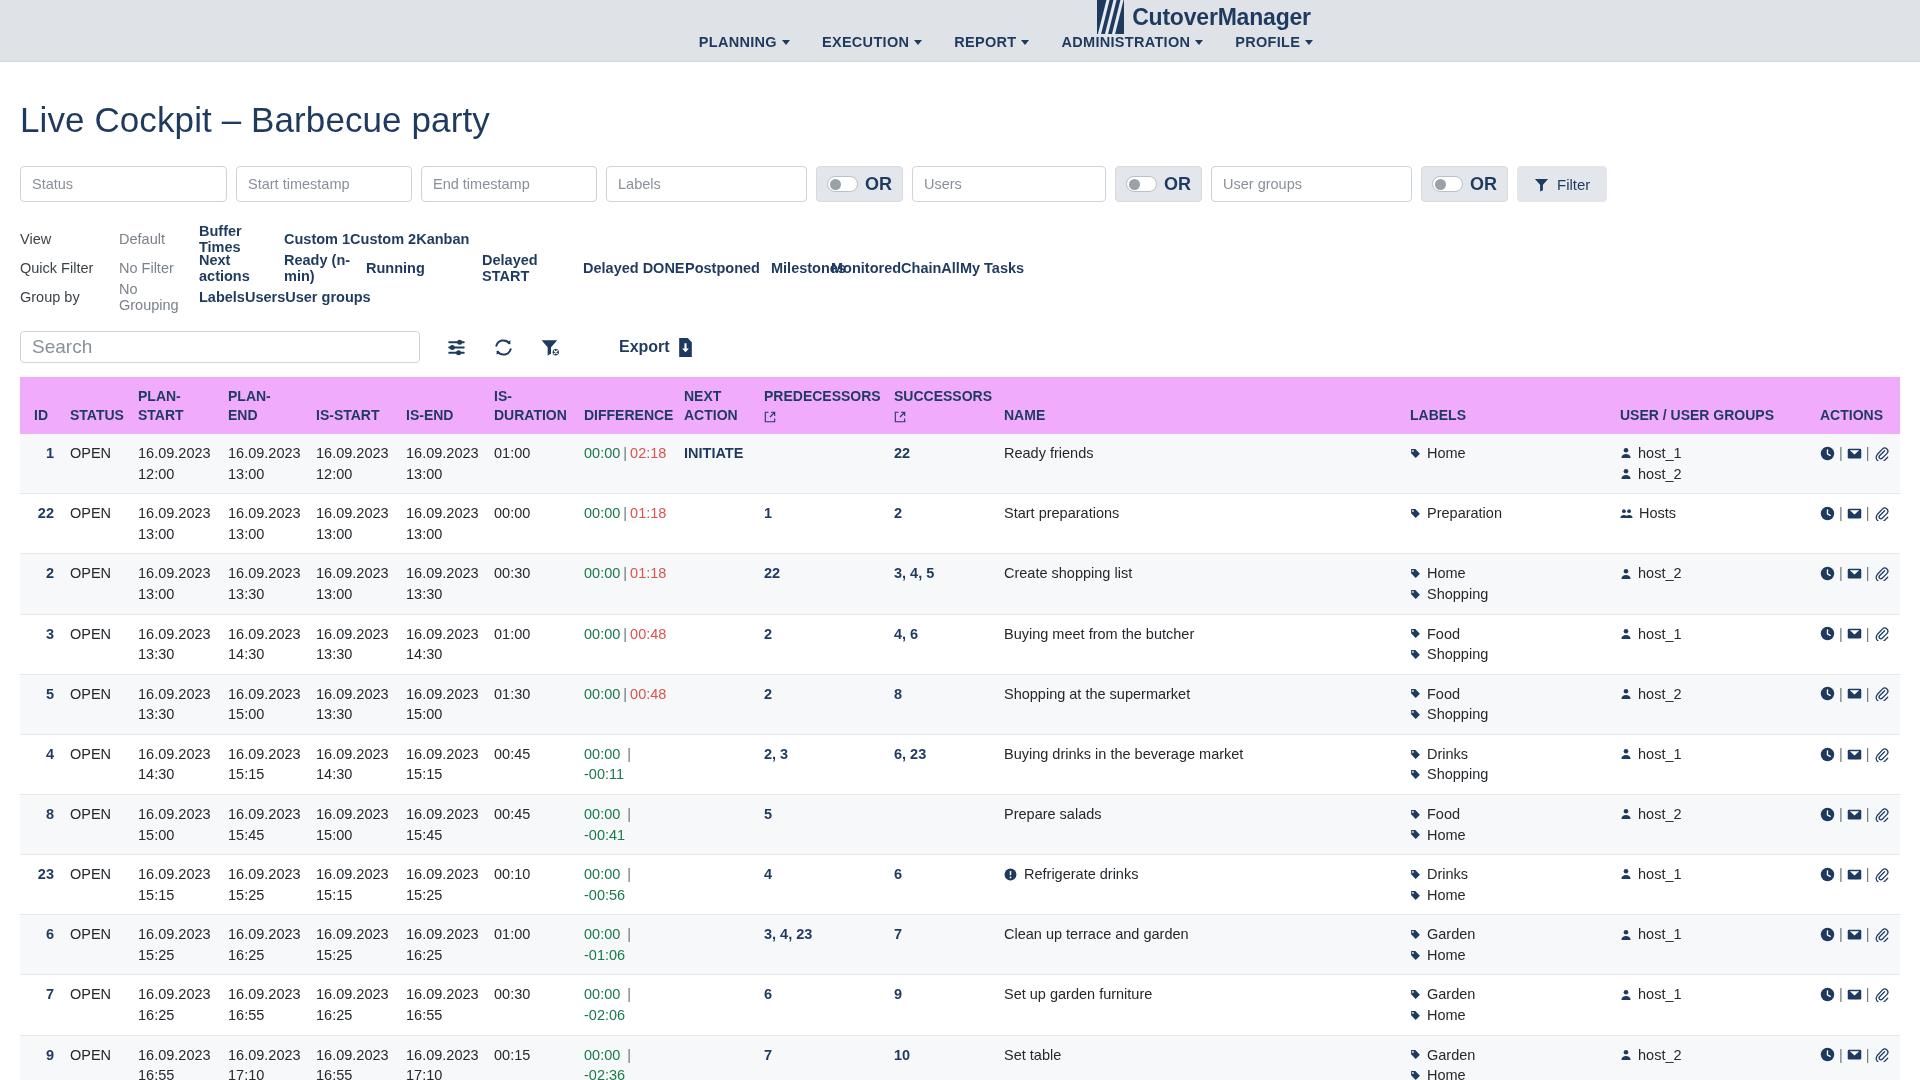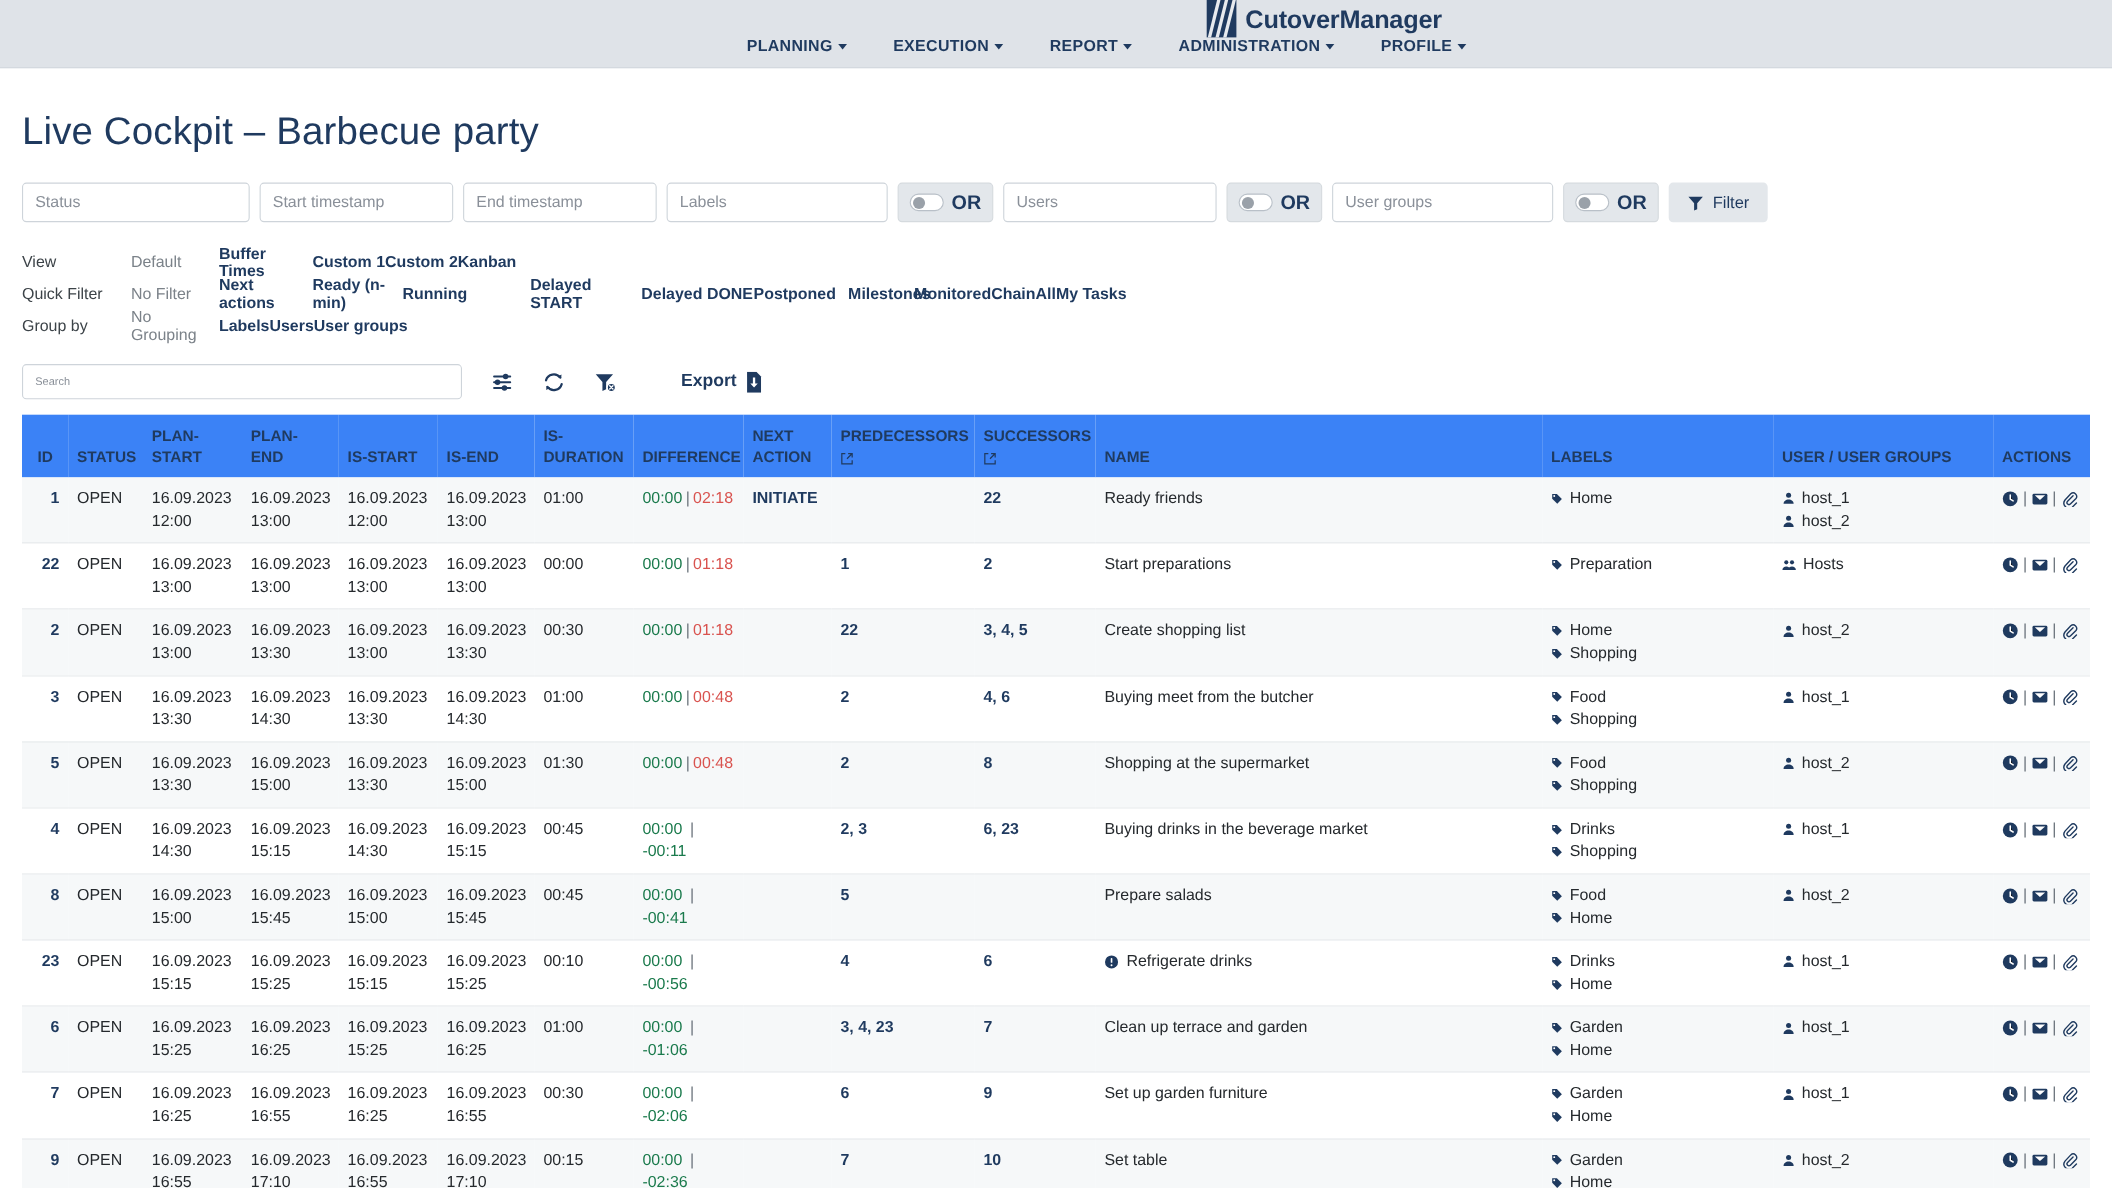--- a/index.html
+++ b/index.html
@@ -37,21 +37,21 @@
     background: #e7eaee;
     transform: rotate(14deg);
   }
   .brand-mark i:nth-child(1) { left: 5px; }
   .brand-mark i:nth-child(2) { left: 12px; }
   .brand-mark i:nth-child(3) { left: 19px; }
   .brand-name {
     font-size: 23px; font-weight: 700; color: #1f3a5f;
     letter-spacing: -.2px;
   }
-  .navlinks { display: flex; align-items: center; gap: 42px; margin-left: 92px; text-align: right; }
+  .navlinks { display: flex; align-items: center; gap: 32px; margin-left: 92px; text-align: right; }
   .navlink {
     font-size: 14.5px; font-weight: 700; color: #1f3a5f;
     letter-spacing: .3px; cursor: pointer;
     display: flex; align-items: center; gap: 5px;
   }
   .caret {
     width: 0; height: 0;
     border-left: 4.5px solid transparent;
     border-right: 4.5px solid transparent;
     border-top: 5px solid #1f3a5f;
@@ -119,35 +119,35 @@
   .r2 .opt-link:nth-of-type(7) { width: 102px; }
   .r2 .opt-link:nth-of-type(8) { width: 86px; }
   .r2 .opt-link:nth-of-type(9) { width: 60px; }
   .r3 .opt-link:nth-of-type(1) { width: 78px; }
   .r3 .opt-link:nth-of-type(2) { width: 128px; }
 
   
   .toolbar { display: flex; align-items: center; gap: 0; margin-bottom: 14px; }
   .search-input {
     width: 400px; height: 32px; border: 1px solid #ced4da; border-radius: 4px;
-    padding: 0 11px; font-size: 10px; color: #555; background: #fff;
+    padding: 0 11px; font-size: 19px; color: #555; background: #fff;
     font-family: "Liberation Sans", sans-serif;
   }
   .search-input::placeholder { color: #8a9099; }
   .tbicon { margin-left: 26px; cursor: pointer; display: flex; align-items: center; }
   .export-btn {
     margin-left: 58px; display: flex; align-items: center; gap: 7px;
     font-size: 16px; font-weight: 700; color: #1f3a5f; cursor: pointer;
   }
 
   
   .tbl-wrap { width: 1880px; }
   table { border-collapse: collapse; width: 1880px; table-layout: fixed; }
   thead th {
-    background: #3b82f6; color: #1f3a5f; font-size: 14px; font-weight: 700;
+    background: #f0abfc; color: #1f3a5f; font-size: 14px; font-weight: 700;
     text-align: left; vertical-align: bottom; padding: 10px 8px 9px 8px;
     line-height: 1.36;
   }
   thead th.num { text-align: center; }
   tbody td {
     font-size: 14.5px; padding: 9px 8px; vertical-align: top;
     border-bottom: 1px solid #e6e9ec; line-height: 1.42; color: #25292d;
   }
   tbody tr:nth-child(odd) { background: #f6f8f9; }
   tbody tr:nth-child(even) { background: #ffffff; }

